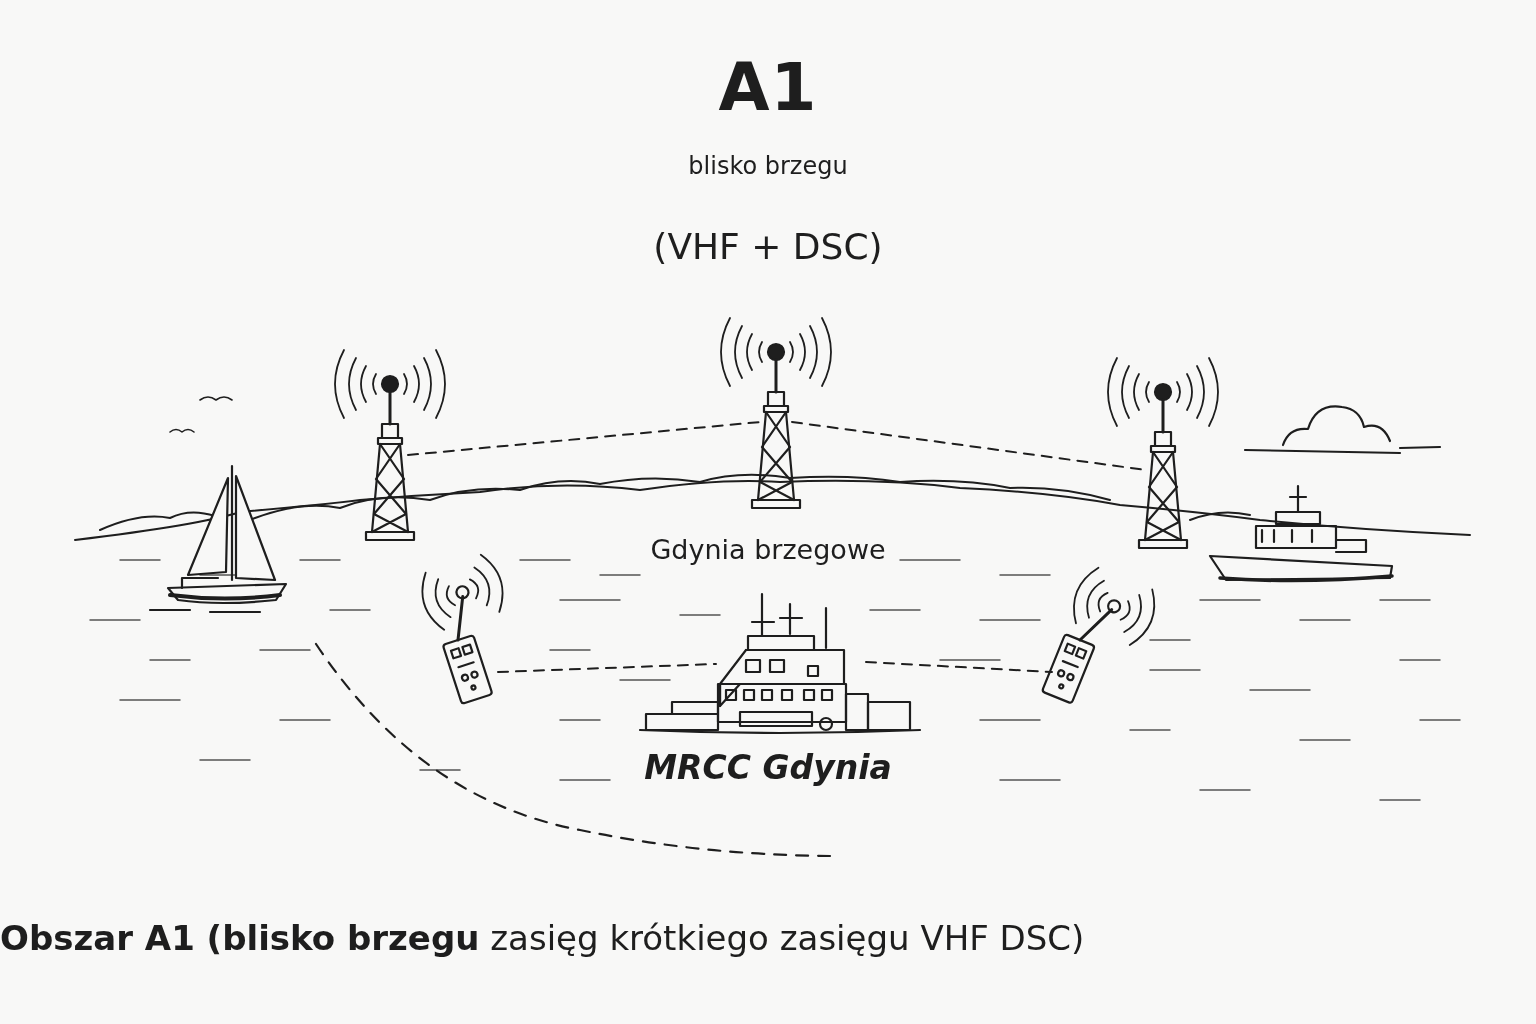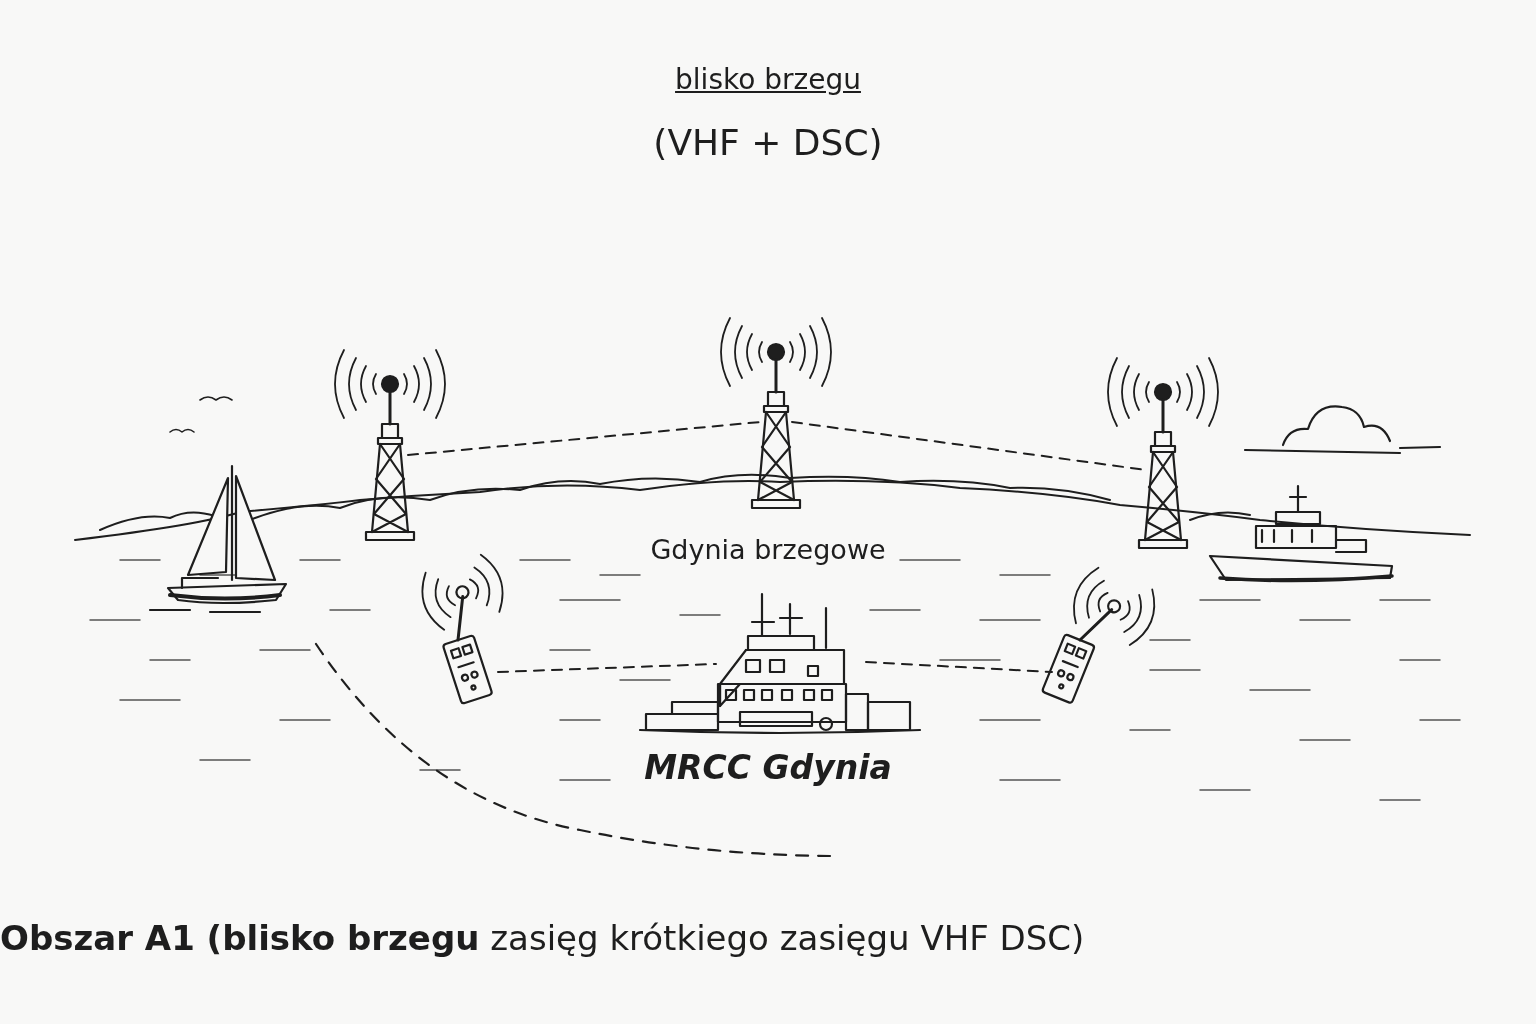--- a/index.html
+++ b/index.html
@@ -5,33 +5,34 @@
   html, body { margin:0; padding:0; }
   body {
     width:1536px; height:1024px; overflow:hidden;
     background:#f8f8f7;
     font-family:"DejaVu Sans", sans-serif;
     color:#1e1e1e;
     position:relative;
   }
   .title-block { position:absolute; left:0; right:0; top:48px; text-align:center; }
   .title-main { font-size:66px; font-weight:bold; line-height:80px; letter-spacing:1px; }
-  .title-sub { font-size:28px; line-height:56px; margin-top:4px;text-decoration:underline; }
-  .title-paren { font-size:36px; line-height:50px; margin-top:10px; }
+  .title-sub { font-size:24px; line-height:56px; margin-top:10px; }
+  .title-paren { font-size:36px; line-height:50px; margin-top:28px; }
   svg.scene { position:absolute; left:0; top:0; width:1536px; height:1024px; }
   .label { position:absolute; white-space:nowrap; }
   .stations-label { left:0; right:0; top:534px; text-align:center; font-size:27px; }
   .mrcc-label { left:0; right:0; top:748px; text-align:center; font-size:33px; font-weight:bold;font-style:italic; }
   .footer { left:0; right:0; top:918px; text-align:left; font-size:34px; }
   .footer b { font-weight:bold; }
 </style>
 </head>
 <body>
 
 <div class="title-block">
+  <div class="title-main">A1</div>
   <div class="title-sub">blisko brzegu</div>
   <div class="title-paren">(VHF + DSC)</div>
 </div>
 
 <svg class="scene" viewBox="0 0 1536 1024" fill="none" stroke="#1e1e1e" stroke-linecap="round" stroke-linejoin="round">
 
   <g stroke-width="1.6">
     <path d="M200 400 q8 -6 16 0 q8 -6 16 0"></path>
     <path d="M170 432 q6 -5 12 0 q6 -5 12 0"></path>
   </g>

